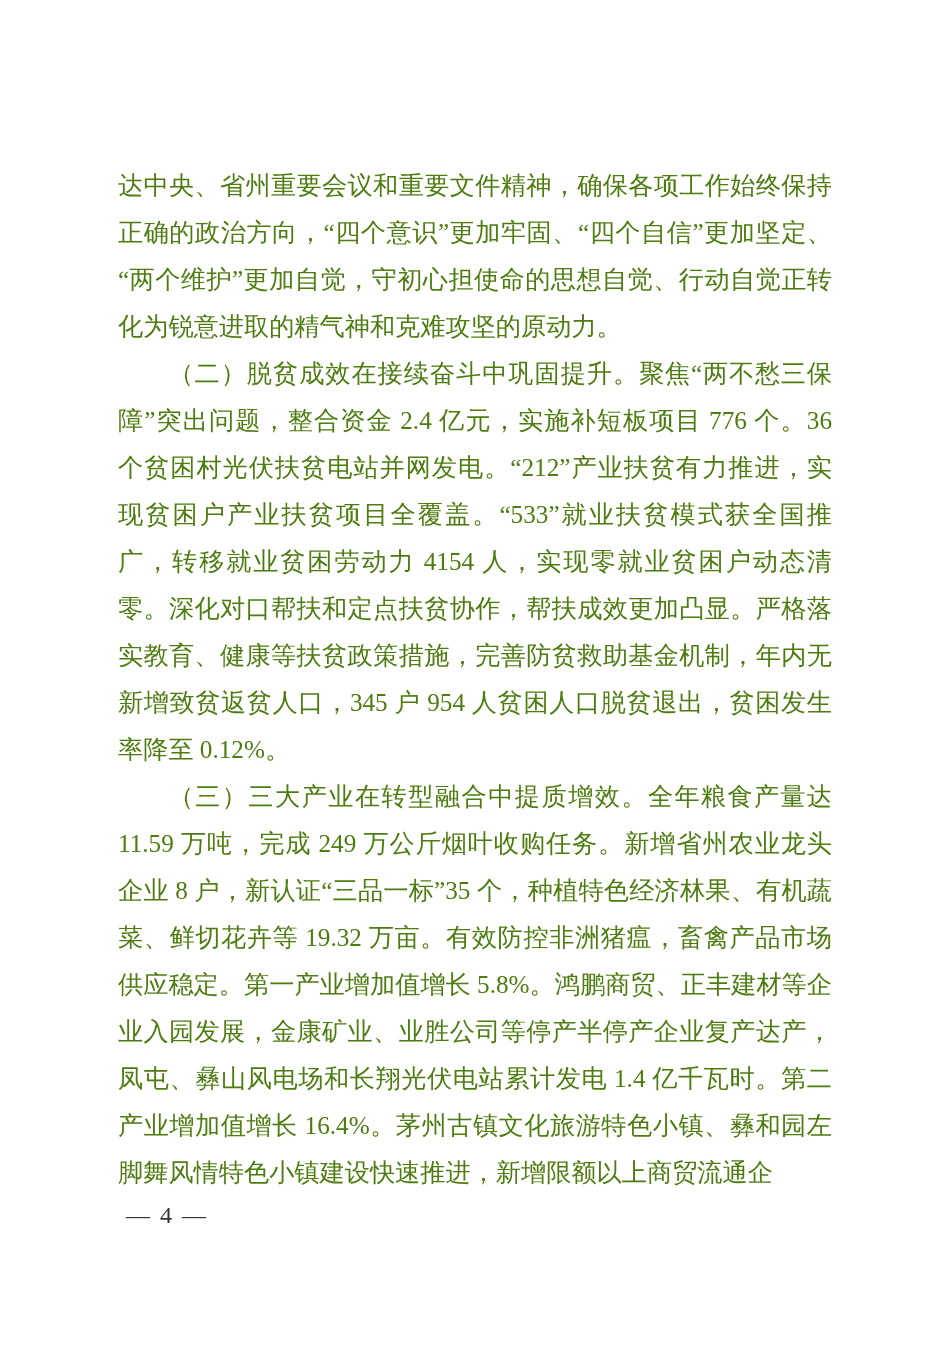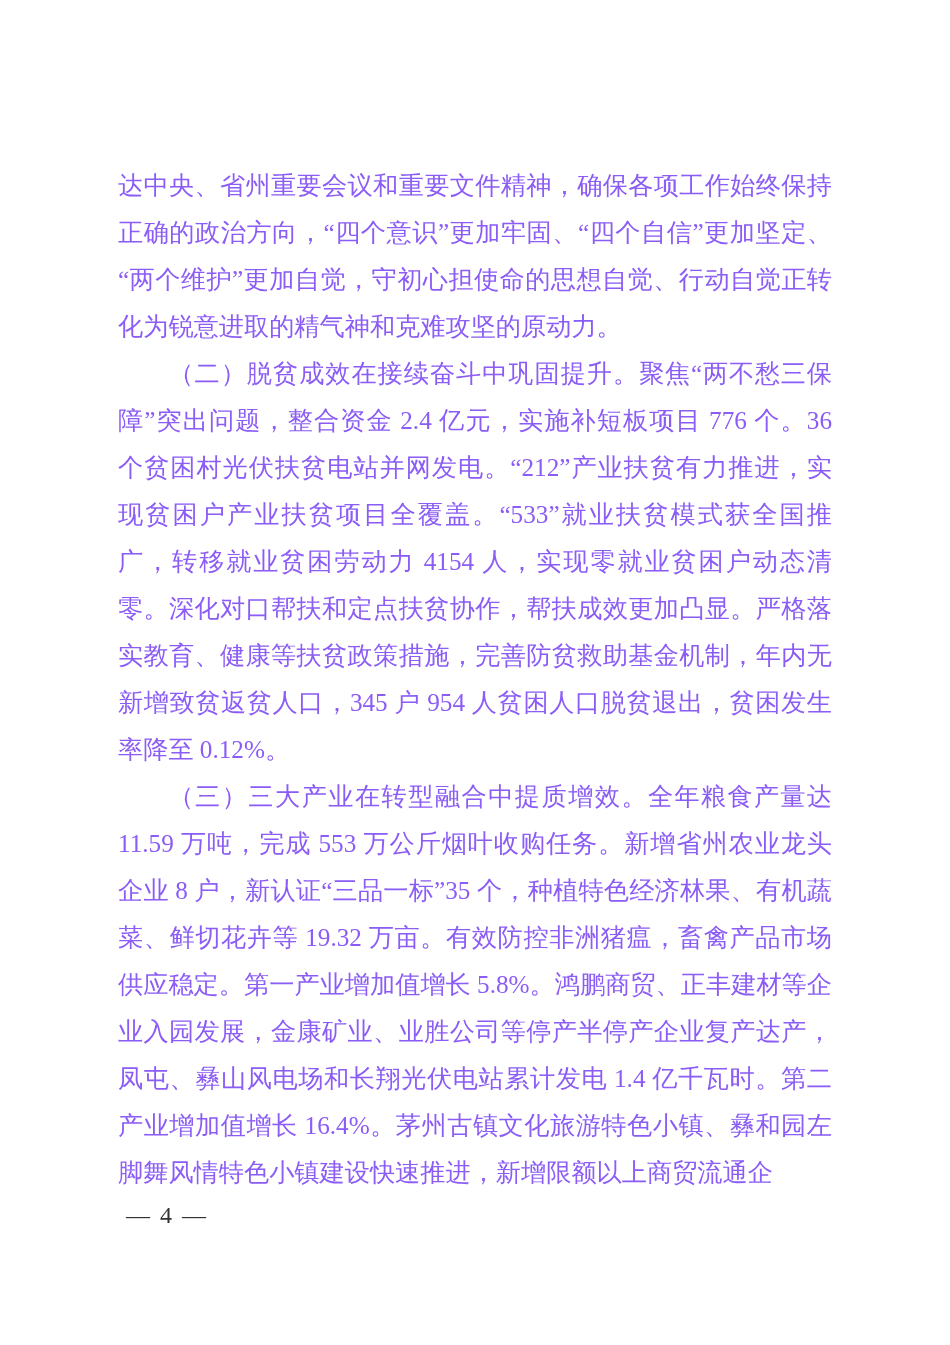--- a/index.html
+++ b/index.html
@@ -35,21 +35,21 @@
 
   .para {
     margin: 0;
     text-align: justify;
     text-justify: inter-character;
     text-align-last: left;
     font-size: 25.2px;
     line-height: 47px;
     letter-spacing: 0;
     word-spacing: 0;
-    color: #8b5cf6;
+    color: #4d7c0f;
     font-family: "Liberation Serif", "DejaVu Serif", serif;
   }
 
   .para.indent {
     text-indent: 2em;
   }
 
   
   .para.continuation {
     text-indent: 0;
@@ -78,19 +78,19 @@
 <body>
 
 <div class="page">
 
   <div class="text-column">
 
     <p class="para continuation"><span>达中央、省州重要会议和重要文件精神，确保各项工作始终保持正确的政治方向，“四个意识”更加牢固、“四个自信”更加坚定、“两个维护”更加自觉，守初心担使命的思想自觉、行动自觉正转化为锐意进取的精气神和克难攻坚的原动力。</span></p>
 
     <p class="para indent"><span class="lead">（二）脱贫成效在接续奋斗中巩固提升。</span><span>聚焦“两不愁三保障”突出问题，整合资金 2.4 亿元，实施补短板项目 776 个。36 个贫困村光伏扶贫电站并网发电。“212”产业扶贫有力推进，实现贫困户产业扶贫项目全覆盖。“533”就业扶贫模式获全国推广，转移就业贫困劳动力 4154 人，实现零就业贫困户动态清零。深化对口帮扶和定点扶贫协作，帮扶成效更加凸显。严格落实教育、健康等扶贫政策措施，完善防贫救助基金机制，年内无新增致贫返贫人口，345 户 954 人贫困人口脱贫退出，贫困发生率降至 0.12%。</span></p>
 
-    <p class="para indent"><span class="lead">（三）三大产业在转型融合中提质增效。</span><span>全年粮食产量达 11.59 万吨，完成 553 万公斤烟叶收购任务。新增省州农业龙头企业 8 户，新认证“三品一标”35 个，种植特色经济林果、有机蔬菜、鲜切花卉等 19.32 万亩。有效防控非洲猪瘟，畜禽产品市场供应稳定。第一产业增加值增长 5.8%。鸿鹏商贸、正丰建材等企业入园发展，金康矿业、业胜公司等停产半停产企业复产达产，凤屯、彝山风电场和长翔光伏电站累计发电 1.4 亿千瓦时。第二产业增加值增长 16.4%。茅州古镇文化旅游特色小镇、彝和园左脚舞风情特色小镇建设快速推进，新增限额以上商贸流通企</span></p>
+    <p class="para indent"><span class="lead">（三）三大产业在转型融合中提质增效。</span><span>全年粮食产量达 11.59 万吨，完成 249 万公斤烟叶收购任务。新增省州农业龙头企业 8 户，新认证“三品一标”35 个，种植特色经济林果、有机蔬菜、鲜切花卉等 19.32 万亩。有效防控非洲猪瘟，畜禽产品市场供应稳定。第一产业增加值增长 5.8%。鸿鹏商贸、正丰建材等企业入园发展，金康矿业、业胜公司等停产半停产企业复产达产，凤屯、彝山风电场和长翔光伏电站累计发电 1.4 亿千瓦时。第二产业增加值增长 16.4%。茅州古镇文化旅游特色小镇、彝和园左脚舞风情特色小镇建设快速推进，新增限额以上商贸流通企</span></p>
 
   </div>
 
   <div class="page-number">— 4 —</div>
 
 </div>
 
 </body></html>

